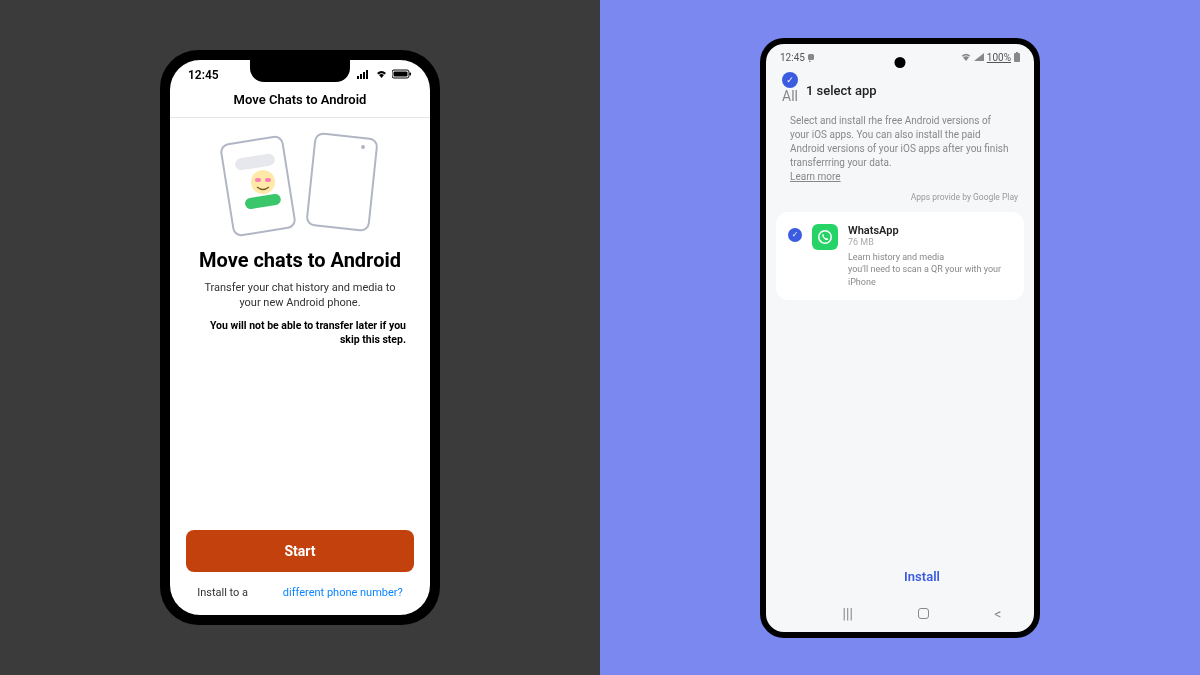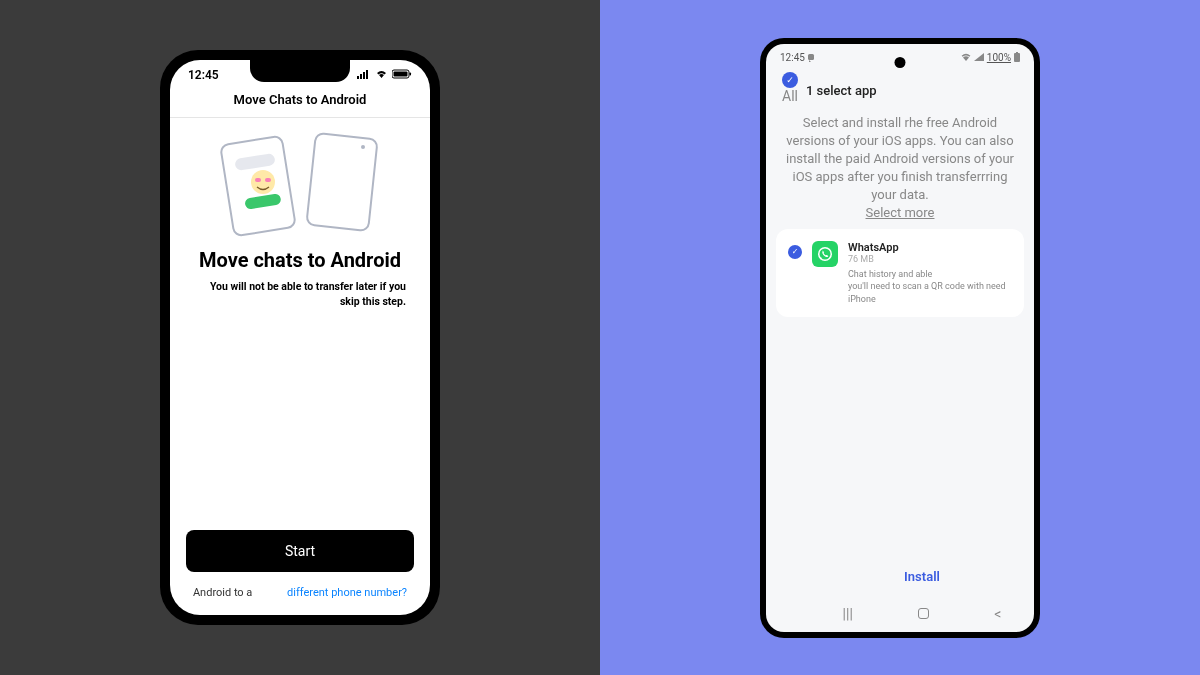--- a/index.html
+++ b/index.html
@@ -20,38 +20,38 @@
     
     .ios-content { flex: 1; display: flex; flex-direction: column; align-items: center; padding: 10px 18px 0; }
     .ios-illustration { margin-top: 0px; width: 170px; height: 110px; position: relative; }
     .ios-illustration svg { width:100%; height:100%; }
     
     .ios-title { font-size: 20px; font-weight: 700; margin-top: 10px; }
     .ios-desc { font-size: 11px; color: #333; text-align: center; margin-top: 8px; line-height: 1.4; padding: 0 6px; }
     .ios-warn { font-size: 10.5px; font-weight: 700; text-align: right; margin-top: 8px; line-height: 1.4; padding: 0 6px; }
     
     .ios-bottom { padding: 0 16px 16px; }
-    .start-btn { background: #000000; color: #fff; font-size: 14px; font-weight: 400; border: none; width: 100%; padding: 13px 0; border-radius: 8px; }
+    .start-btn { background: #c2410c; color: #fff; font-size: 14px; font-weight: 700; border: none; width: 100%; padding: 13px 0; border-radius: 8px; }
     .transfer-link { text-align: center; font-size: 11px; margin-top: 14px; color: #333; }
     .transfer-link a { color: #0b84ff; text-decoration: none; margin-left: 32px; }
     
     
     .android-frame { width: 280px; height: 600px; background: #000; border-radius: 24px; padding: 6px; position: relative; display:flex; flex-direction:column; }
     .android-screen { flex:1; background: #f6f7f9; border-radius: 18px; overflow: hidden; display: flex; flex-direction: column; position:relative; }
     .android-camera { position: absolute; top: 13px; left: 50%; transform: translateX(-50%); width: 11px; height: 11px; background: #000; border-radius: 50%; z-index: 10; }
     
     .android-statusbar { display: flex; justify-content: space-between; align-items: center; padding: 8px 14px 4px; font-size: 10px; color: #555; }
     .android-status-right { display: flex; gap: 3px; align-items: center; text-decoration: underline; }
     
     .android-header { padding: 4px 16px; display: flex; align-items: center; gap: 8px; }
     .checkbox-circle { width: 16px; height: 16px; border-radius: 50%; background: #3b5ce0; display: flex; align-items: center; justify-content: center; color: #fff; font-size: 9px; }
     .all-label { font-size: 14px; color: #888; }
     .select-app-title { font-size: 13px; font-weight: 500; color: #222; margin-top: 6px; }
     
-    .android-desc { font-size: 13px; color: #888; padding: 6px 16px 2px; line-height: 1.4; text-align: center; }
+    .android-desc { font-size: 10px; color: #888; padding: 6px 24px 2px; line-height: 1.4; }
     .learn-more { text-decoration: underline; color: #888; }
     .apps-provide { font-size: 8.5px; color: #999; text-align: right; padding: 6px 16px 6px; }
     
     .app-card { background: #fff; border-radius: 12px; margin: 4px 10px; padding: 12px; display: flex; gap: 10px; }
     .app-check { width: 14px; height: 14px; border-radius: 50%; background: #3b5ce0; display: flex; align-items: center; justify-content: center; color: #fff; font-size: 8px; margin-top: 4px; flex-shrink:0; }
     .app-icon { width: 26px; height: 26px; background: #25d366; border-radius: 6px; display: flex; align-items: center; justify-content: center; flex-shrink:0; }
     .app-info { flex: 1; }
     .app-name { font-size: 11px; font-weight: 600; color: #222; }
     .app-size { font-size: 9px; color: #aaa; }
     .app-details { font-size: 9px; color: #888; margin-top: 4px; line-height: 1.4; }
@@ -106,27 +106,28 @@
             <circle cx="148" cy="19" r="2" fill="#b0b6c4"></circle>
             <rect x="20" y="28" width="40" height="12" rx="6" fill="#e6e8ee" transform="rotate(-9 40 34)"></rect>
             <rect x="30" y="68" width="36" height="11" rx="5.5" fill="#3ac76b" transform="rotate(-9 48 74)"></rect>
             <circle cx="48" cy="54" r="12" fill="#ffe9a8"></circle>
             <rect x="40" y="50" width="6" height="4" rx="2" fill="#f97fb5"></rect>
             <rect x="50" y="50" width="6" height="4" rx="2" fill="#f97fb5"></rect>
             <path d="M42 59 Q48 64 54 59" stroke="#7a5c2a" stroke-width="1.3" fill="none"></path>
           </svg>
         </div>
         <div class="ios-title">Move chats to Android</div>
+        <div class="ios-desc">Transfer your chat history and media to your new Android phone.</div>
         <div class="ios-warn">You will not be able to transfer later if you skip this step.</div>
       </div>
 
       <div class="ios-bottom">
         <button class="start-btn">Start</button>
         <div class="transfer-link">
-          <span>Android to a </span><a href="#">different phone number?</a>
+          <span>Install to a </span><a href="#">different phone number?</a>
         </div>
       </div>
 
     </div>
   </div>
 </div>
 
 <div class="right-panel">
   <div class="android-frame">
     <div class="android-screen">
@@ -159,38 +160,39 @@
       <div class="android-header">
         <div style="display:flex;flex-direction:column;align-items:center;">
           <div class="checkbox-circle">✓</div>
           <div class="all-label">All</div>
         </div>
         <div class="select-app-title">1 select app</div>
       </div>
 
       <div class="android-desc">
         <span>Select and install rhe free Android versions of your iOS apps. You can also install the paid Android versions of your iOS apps after you finish transferrring your data.</span><br>
-        <a class="learn-more">Select more</a>
-      </div>
+        <a class="learn-more">Learn more</a>
+      </div>
+      <div class="apps-provide">Apps provide by Google Play</div>
 
       <div class="app-card">
         <div class="app-check">✓</div>
         <div class="app-icon">
           <svg width="16" height="16" viewBox="0 0 16 16">
               <circle cx="8" cy="8" r="7" fill="#fff"></circle>
               <path d="M8 2.5 A5.5 5.5 0 1 0 8 13.5 A5.5 5.5 0 0 0 8 2.5 M5.3 5 C5.5 4.7 6 4.7 6.2 5 L6.9 6.2 C7 6.4 7 6.7 6.8 6.9 C6.7 7 6.7 7.2 6.8 7.4 C7.2 8.1 7.9 8.8 8.6 9.2 C8.8 9.3 9 9.3 9.1 9.2 C9.3 9 9.6 9 9.8 9.1 L11 9.8 C11.3 10 11.3 10.5 11 10.7 C10.5 11.1 9.8 11.2 9.2 11 C7.5 10.4 6 8.9 5.4 7.2 C5.2 6.6 5.3 5.9 5.7 5.4 Z" fill="#25d366"></path>
               <path d="M3 13.5 L3.8 11 L5 12.2 Z" fill="#fff"></path>
             </svg>
         </div>
         <div class="app-info">
           <div class="app-name">WhatsApp</div>
           <div class="app-size">76 MB</div>
           <div class="app-details">
-            <div>Chat history and able</div>
-            <div>you'll need to scan a QR code with need iPhone</div>
+            <div>Learn history and media</div>
+            <div>you'll need to scan a QR your with your iPhone</div>
           </div>
         </div>
       </div>
 
       <div class="android-bottom">
         <div class="install-btn">Install</div>
         <div class="android-nav">
           <div class="nav-btn">|||</div>
           <div class="nav-btn">
               <div class="nav-square"></div>

